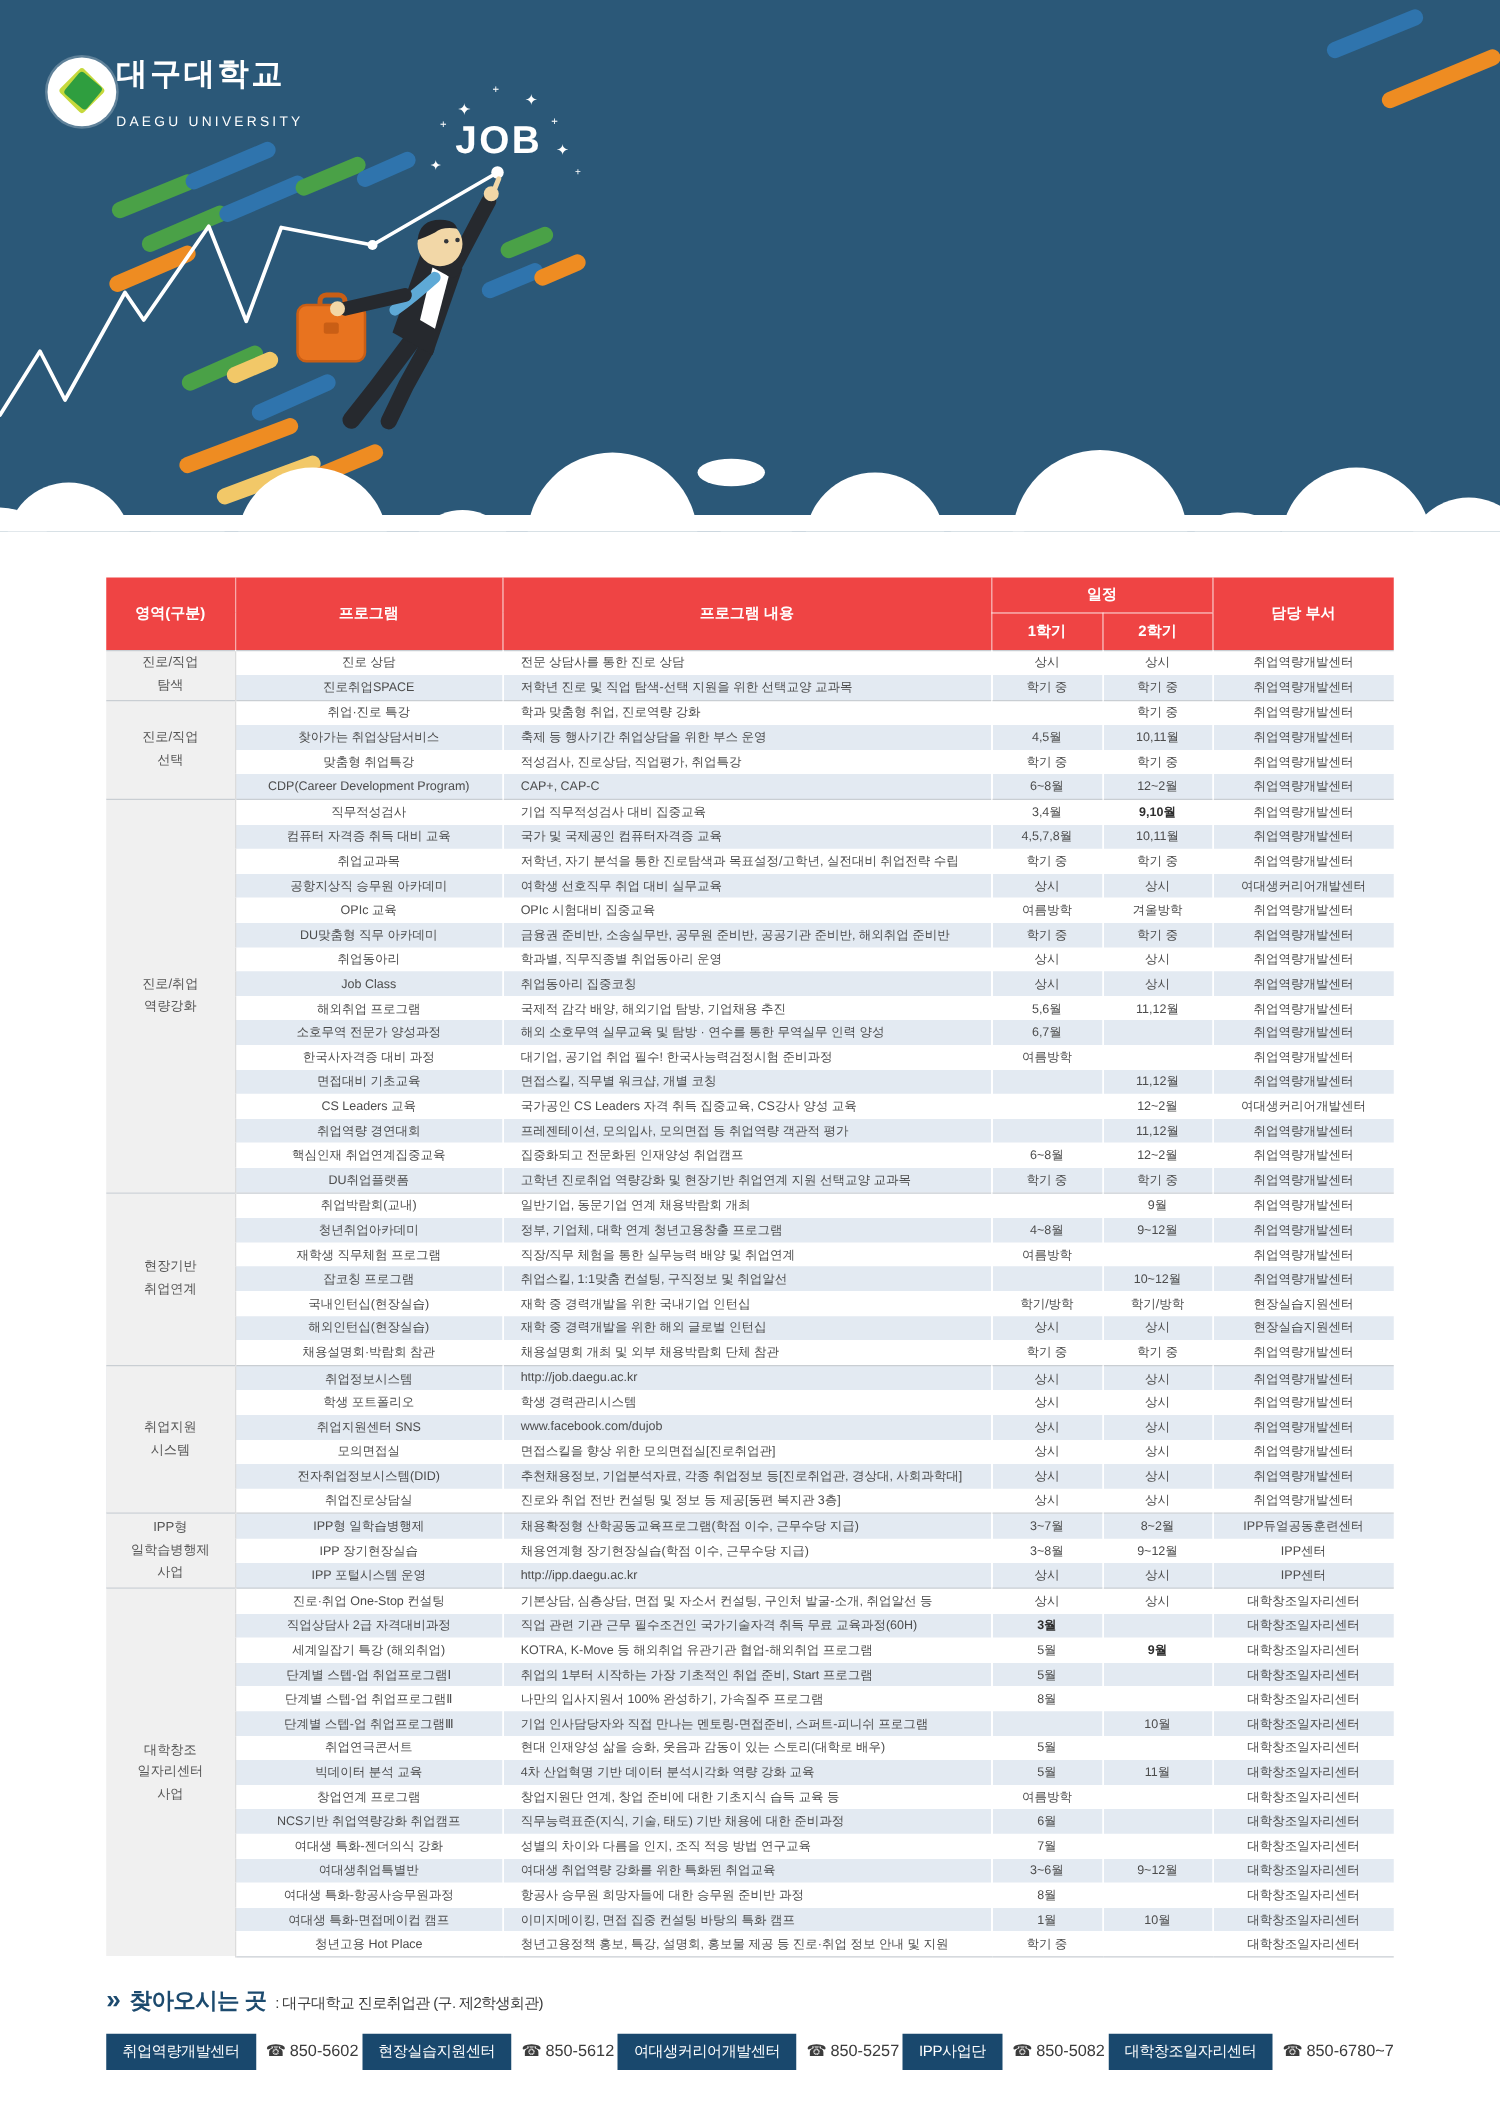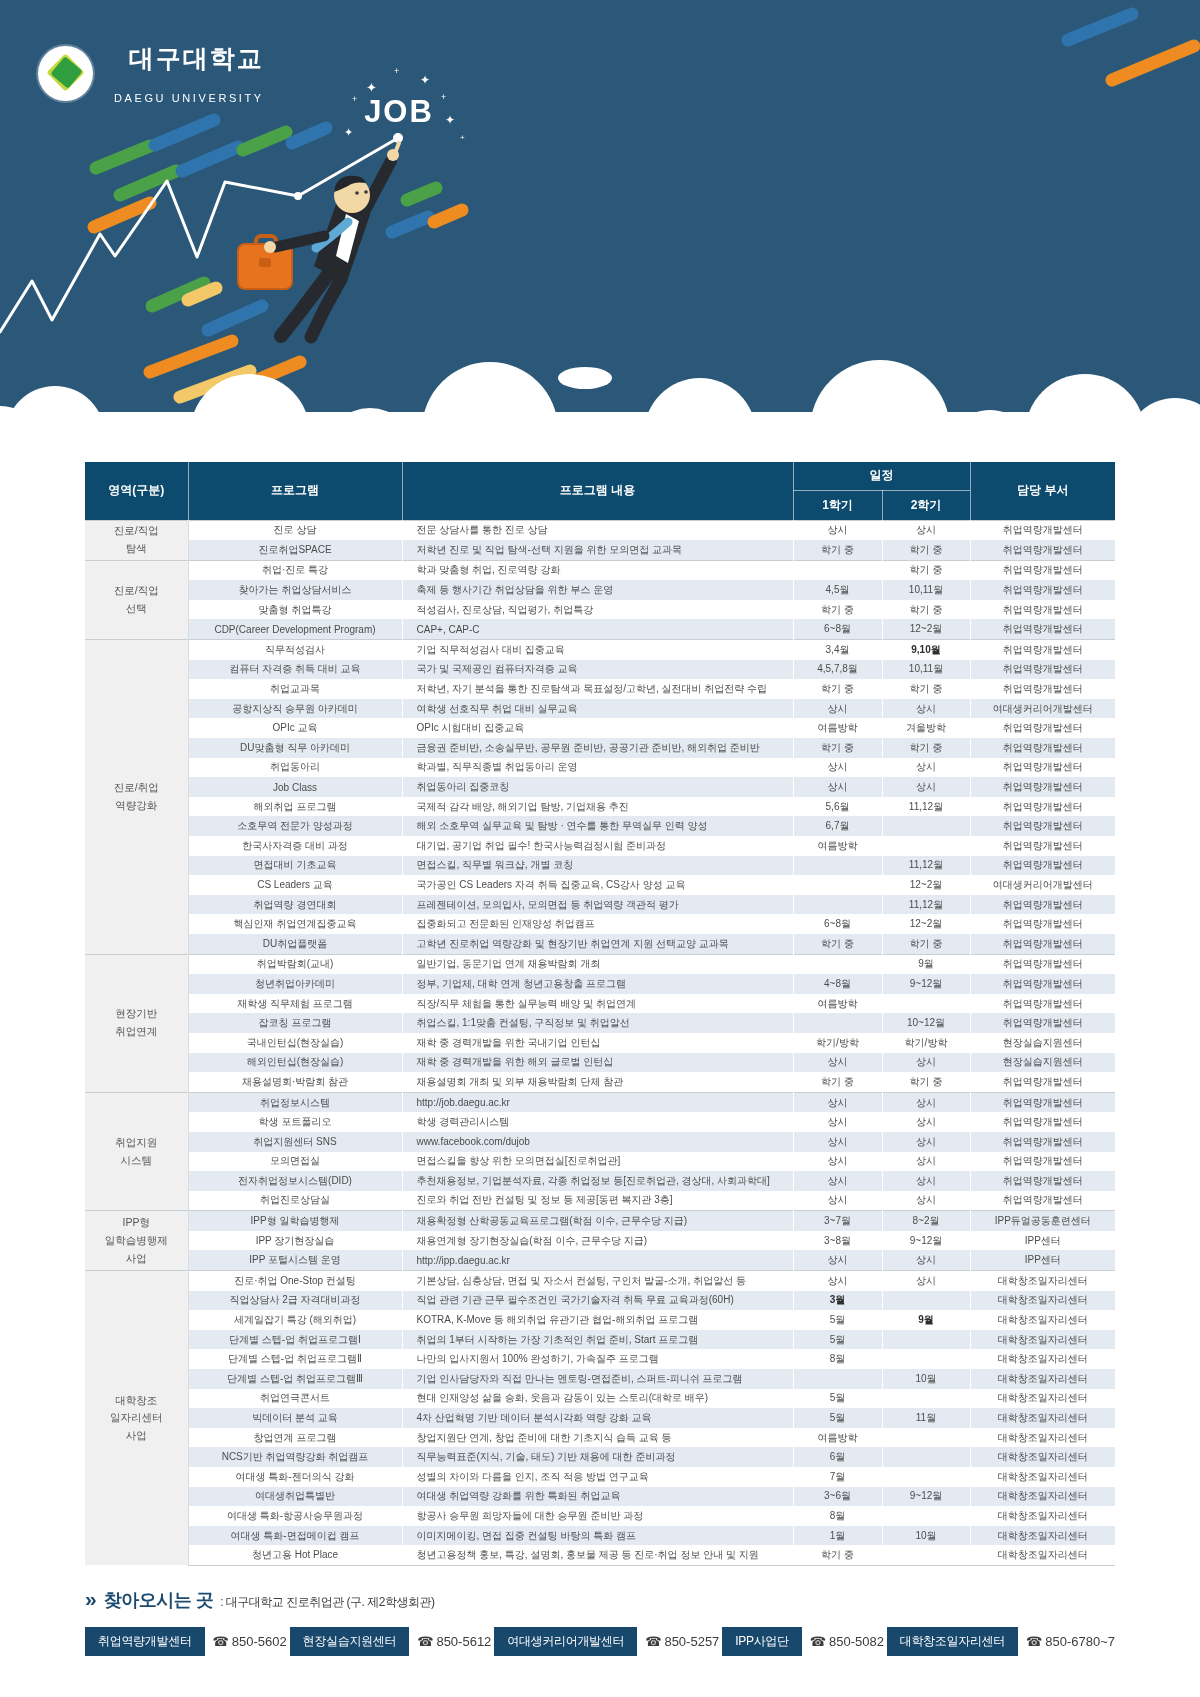--- a/index.html
+++ b/index.html
@@ -2,36 +2,36 @@
 <html><head>
 <meta charset="utf-8">
 <style>
   html,body{margin:0;padding:0;background:#fff;}
   body{font-family:"Liberation Sans","DejaVu Sans",sans-serif;}
   .page{width:1200px;height:1697px;background:#fff;overflow:hidden;position:relative;}
 
   
   .hero{position:relative;height:425px;background:#2b5878;overflow:hidden;}
   .hero-art{position:absolute;inset:0;}
-  .logo{position:absolute;left:38px;top:42px;display:flex;align-items:center;gap:21px;z-index:3;text-align:right;}
+  .logo{position:absolute;left:38px;top:42px;display:flex;align-items:center;gap:0;z-index:3;}
   .logo-mark{width:55px;height:55px;border-radius:50%;background:#fff;position:relative;box-shadow:0 0 0 2px rgba(255,255,255,.25);}
   .logo-d1{position:absolute;left:14px;top:13px;width:27px;height:27px;background:#c6d93c;transform:rotate(45deg);border-radius:3px;}
   .logo-d2{position:absolute;left:17px;top:15px;width:23px;height:23px;background:#2f9e3f;transform:rotate(40deg);border-radius:3px;}
   .logo-kr{font-size:25px;font-weight:bold;color:#fff;letter-spacing:2px;}
   .logo-en{font-size:11px;color:#fff;letter-spacing:2.6px;margin-top:17px;}
   .hero-text{position:absolute;left:468px;top:86px;z-index:3;}
   .hero-year{font-size:38px;font-weight:800;color:#fff;letter-spacing:1px;}
   .hero-title{font-size:67px;font-weight:800;color:#f8d184;letter-spacing:-1px;margin-top:10px;white-space:nowrap;}
   .hero-subtitle{font-size:21px;color:#fff;margin-top:17px;letter-spacing:-0.5px;}
   .hero-tagline{font-size:25px;font-weight:800;color:#f3bd4a;margin-top:7px;letter-spacing:-0.5px;}
 
   
   .content{width:1030px;margin:0 auto;}
   .program-table{width:1030px;border-collapse:collapse;table-layout:fixed;margin-top:37px;}
-  .program-table thead th{background:#0c4a6e;color:#fff;font-size:12px;font-weight:bold;padding:0;}
+  .program-table thead th{background:#ef4444;color:#fff;font-size:12px;font-weight:bold;padding:0;}
   .program-table thead tr:first-child{height:28px;}
   .program-table thead tr:nth-child(2){height:30px;}
   .program-table thead th{border-left:1px solid rgba(255,255,255,.55);}
   .program-table thead tr:first-child th:first-child{border-left:none;}
   .th-schedule{border-bottom:1px solid rgba(255,255,255,.55);}
   .program-table tbody td{height:19.6px;font-size:10px;color:#4c4c4c;text-align:center;padding:0 4px;white-space:nowrap;overflow:hidden;border-right:1px solid #fff;}
   .program-table tbody td:last-child{border-right:none;}
   .program-table tbody tr:nth-child(even){background:#e3eaf2;}
   .program-table tbody td.cat{background:#f0f0f0;color:#555;white-space:pre-line;line-height:1.7;border-right:1px solid #dcdcdc;font-size:10.5px;}
   .program-table tbody tr.group-start td{border-top:1px solid #c9ced3;}
@@ -185,21 +185,21 @@
             <td class="cat" rowspan="2">진로/직업
 탐색</td>
             <td>진로 상담</td>
             <td class="content-cell">전문 상담사를 통한 진로 상담</td>
             <td>상시</td>
             <td>상시</td>
             <td>취업역량개발센터</td>
           </tr>
           <tr>
             <td>진로취업SPACE</td>
-            <td class="content-cell">저학년 진로 및 직업 탐색-선택 지원을 위한 모의면접 교과목</td>
+            <td class="content-cell">저학년 진로 및 직업 탐색-선택 지원을 위한 선택교양 교과목</td>
             <td>학기 중</td>
             <td>학기 중</td>
             <td>취업역량개발센터</td>
           </tr>
           <tr class="group-start">
             <td class="cat" rowspan="4">진로/직업
 선택</td>
             <td>취업·진로 특강</td>
             <td class="content-cell">학과 맞춤형 취업, 진로역량 강화</td>
             <td></td>

